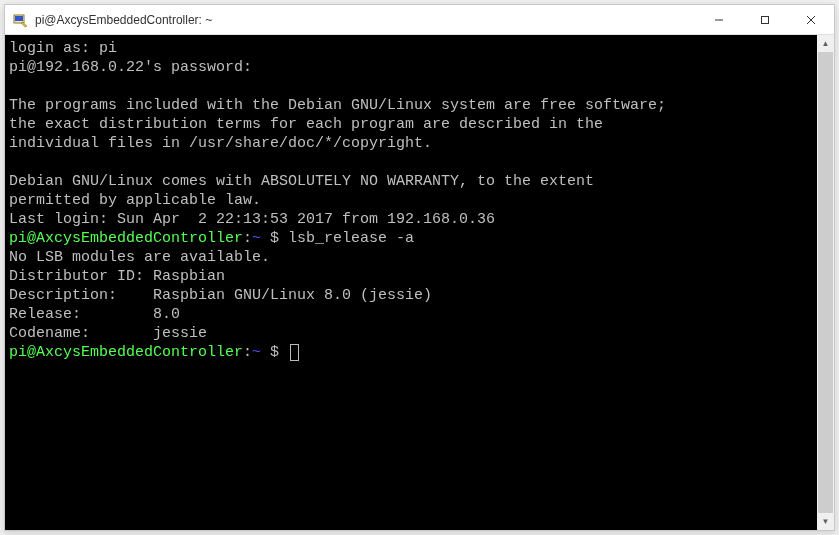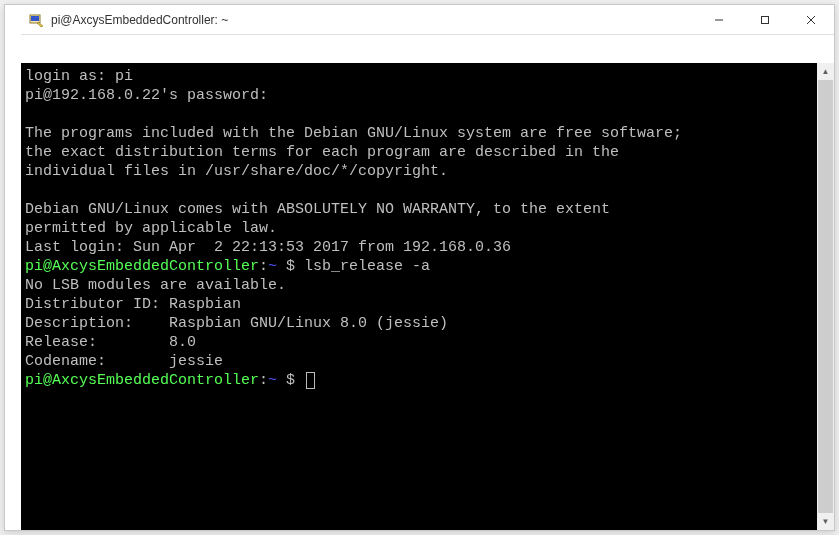--- a/index.html
+++ b/index.html
@@ -12,21 +12,20 @@
       padding: 4px;
     }
     .window {
       width: 831px;
       height: 527px;
       background: #fff;
       border: 1px solid #c8c8c8;
       box-shadow: 0 2px 8px rgba(0,0,0,0.15);
       display: flex;
       flex-direction: column;
-      padding-left: 16px;
     }
     .titlebar {
       height: 30px;
       background: #fff;
       display: flex;
       align-items: center;
       border-bottom: 1px solid #e0e0e0;
       user-select: none;
     }
     .titlebar-icon {
@@ -54,21 +53,20 @@
       align-items: center;
       justify-content: center;
       color: #555;
       font-size: 10px;
       cursor: pointer;
     }
     .terminal-wrap {
       flex: 1;
       display: flex;
       overflow: hidden;
-      margin-top: 28px;
     }
     .terminal {
       flex: 1;
       background: #000;
       color: #ccc;
       font-family: "Consolas", "Courier New", monospace;
       font-size: 15px;
       line-height: 19px;
       padding: 4px 4px;
       white-space: pre;

